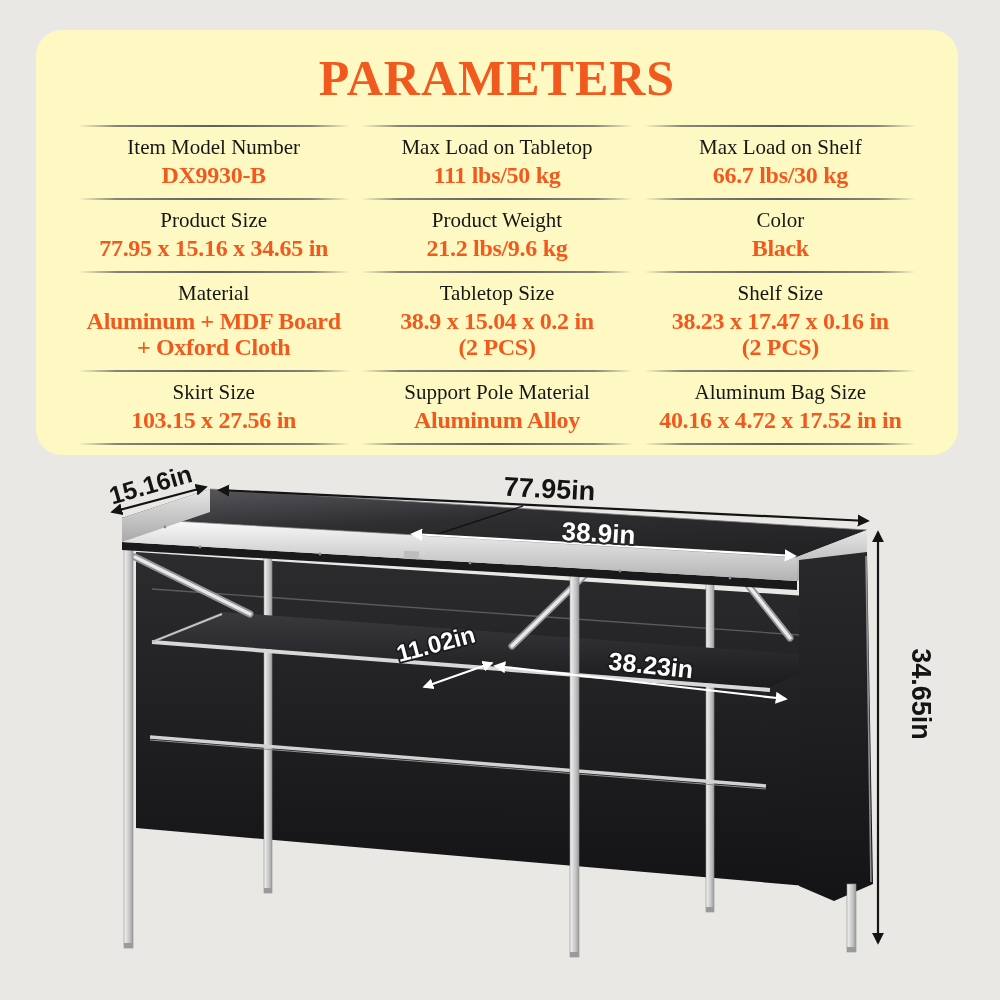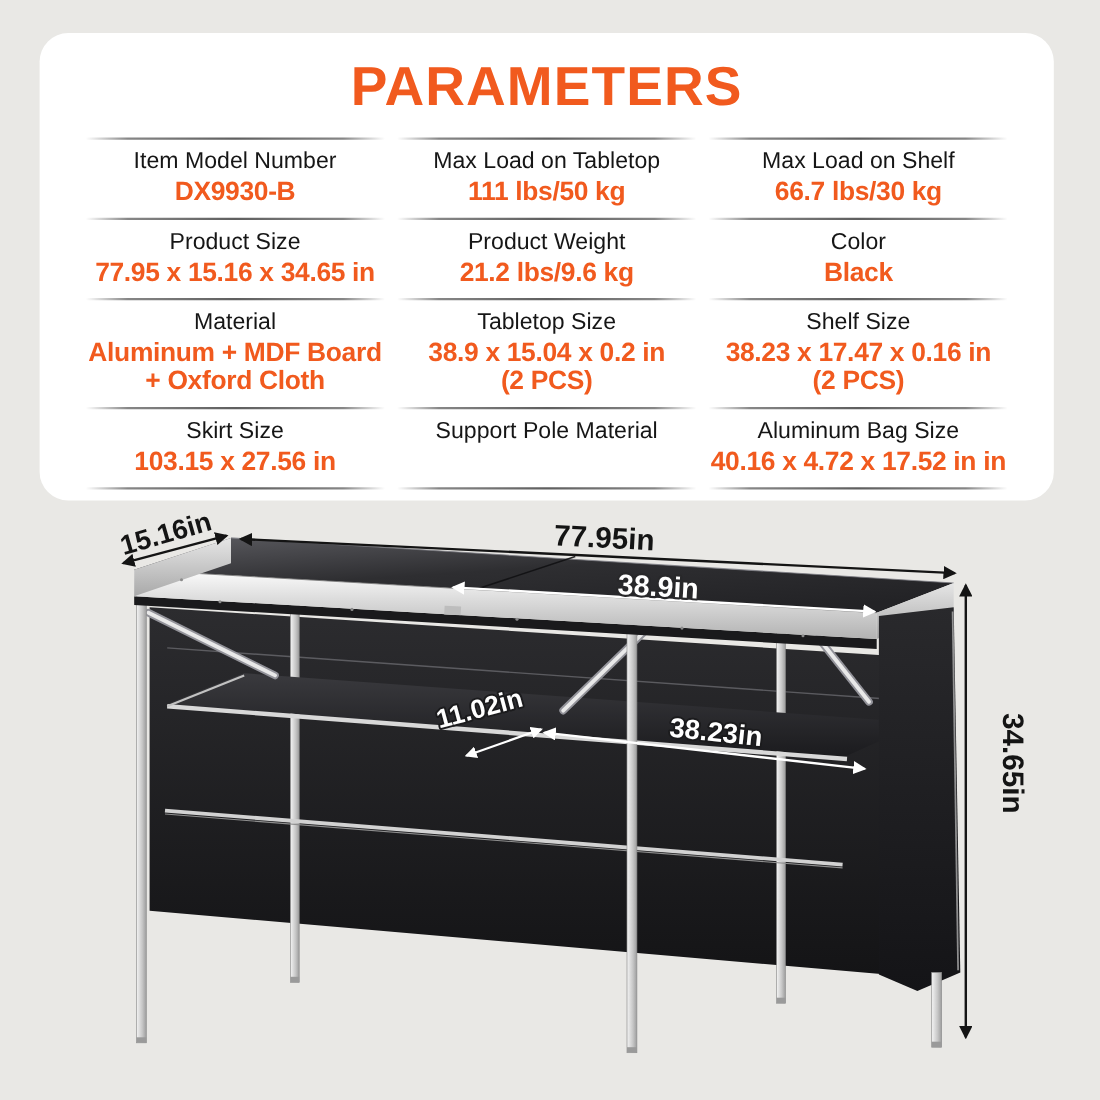--- a/index.html
+++ b/index.html
@@ -3,21 +3,21 @@
 <meta charset="utf-8">
 <style>
   html,body{margin:0;padding:0;}
   body{
     width:1000px;height:1000px;position:relative;overflow:hidden;
     background:#e9e8e5;
     font-family:"Liberation Sans", sans-serif;
   }
   .card{
     position:absolute;left:36px;top:30px;width:922px;height:425px;
-    background:#ffffff;border-radius:26px;
+    background:#fef9c3;border-radius:26px;font-family:Liberation Serif, serif;
   }
   .title{
     margin:20px 0 0;text-align:center;
     font-size:50px;font-weight:bold;color:#f15a1e;letter-spacing:1px;
     line-height:56px;
   }
   .grid{
     display:grid;grid-template-columns:1fr 1fr 1fr;
     padding:0 36px;margin-top:19px;
   }
@@ -100,20 +100,21 @@
       <span class="pval">(2 PCS)</span>
     </div>
 
     <div class="cell last">
       <div class="plabel">Skirt Size</div>
       <span class="pval">103.15 x 27.56 in</span>
       <span class="pval"></span>
     </div>
     <div class="cell last">
       <div class="plabel">Support Pole Material</div>
+      <span class="pval">Aluminum Alloy</span>
       <span class="pval"></span>
     </div>
     <div class="cell last">
       <div class="plabel">Aluminum Bag Size</div>
       <span class="pval">40.16 x 4.72 x 17.52 in in</span>
       <span class="pval"></span>
     </div>
   </div>
 </div>
 

